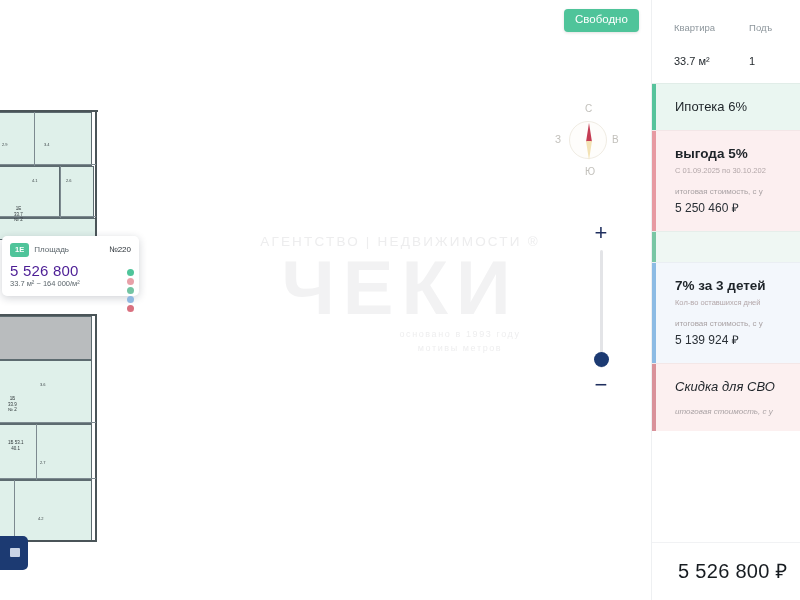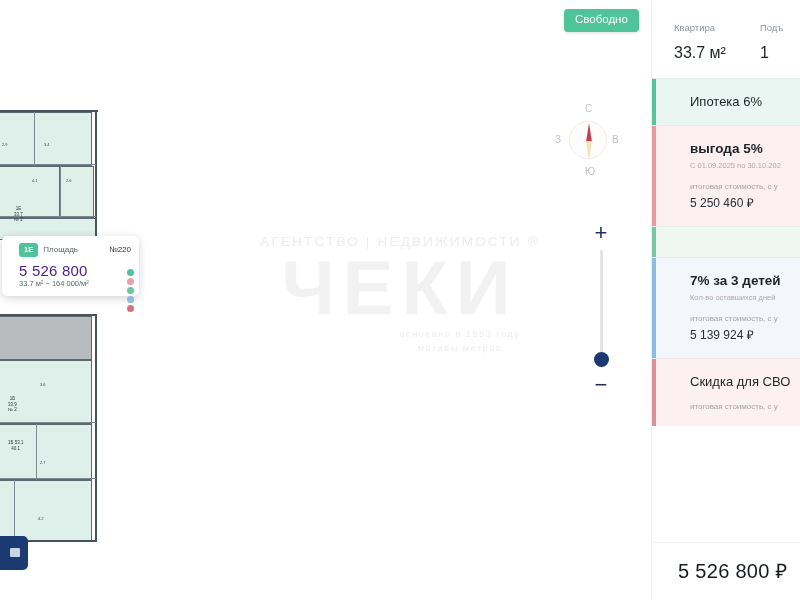--- a/index.html
+++ b/index.html
@@ -165,21 +165,21 @@
   }
 
   
   #unit-tooltip {
     position: absolute;
     left: 2px; top: 236px;
     width: 137px;
     background: #ffffff;
     border-radius: 5px;
     box-shadow: 0 2px 9px rgba(20,30,50,.20);
-    padding: 7px 8px 8px 17px;
+    padding: 7px 8px 8px 8px;
   }
   #tt-row1 { display: flex; align-items: center; gap: 5px; }
   #tt-badge {
     background: #4fc49a; color: #ffffff;
     border-radius: 3px;
     font-size: 7.5px;
     padding: 3px 5px;
     line-height: 1;
     font-weight: bold;
   }
@@ -222,25 +222,25 @@
   }
 
   #specs {
     position: relative;
     padding: 22px 0 16px 22px;
     background: #ffffff;
     display: flex;
     gap: 34px;
   }
   .spec-label { font-size: 9.5px; color: #8d969c; white-space: nowrap; }
-  .spec-value { font-size: 16px; color: #1e2429; margin-top: 11px; white-space: nowrap; }
+  .spec-value { font-size: 11px; color: #1e2429; margin-top: 22px; white-space: nowrap; }
 
   .offer-card {
     position: relative;
-    padding: 15px 0 15px 38px;
+    padding: 15px 0 15px 23px;
     border-top: 1px solid rgba(0,0,0,.035);
   }
   .offer-card::before {
     content: "";
     position: absolute;
     left: 0; top: 0; bottom: 0;
     width: 4px;
   }
   .offer-title {
     font-size: 13px;
@@ -409,21 +409,21 @@
           <div style="position: absolute; left: 0px; top: 0px; bottom: 0px; width: 4px; background: rgb(121, 198, 164);"></div>
         </div>
         <div class="offer-card" style="background: rgb(243, 247, 252);">
           <style></style>
           <div style="position: absolute; left: 0px; top: 0px; bottom: 0px; width: 4px; background: rgb(140, 187, 228);"></div>
           <div class="offer-title bold">7% за 3 детей</div>
           <div class="offer-note">Кол-во оставшихся дней</div>
           <div class="offer-sub">итоговая стоимость, с у</div>
           <div class="offer-price">5 139 924 ₽</div>
         </div>
-        <div class="offer-card" style="background: rgb(252, 240, 240);">
+        <div class="offer-card" style="background: rgb(252, 240, 240); font-style: italic;">
           <style></style>
           <div style="position: absolute; left: 0px; top: 0px; bottom: 0px; width: 4px; background: rgb(217, 146, 154);"></div>
           <div class="offer-title">Скидка для СВО</div>
           <div class="offer-sub">итоговая стоимость, с у</div>
         </div>
       </div>
 
     <div id="total-bar">
       <div id="total-price">5 526 800 ₽</div>
     </div>

